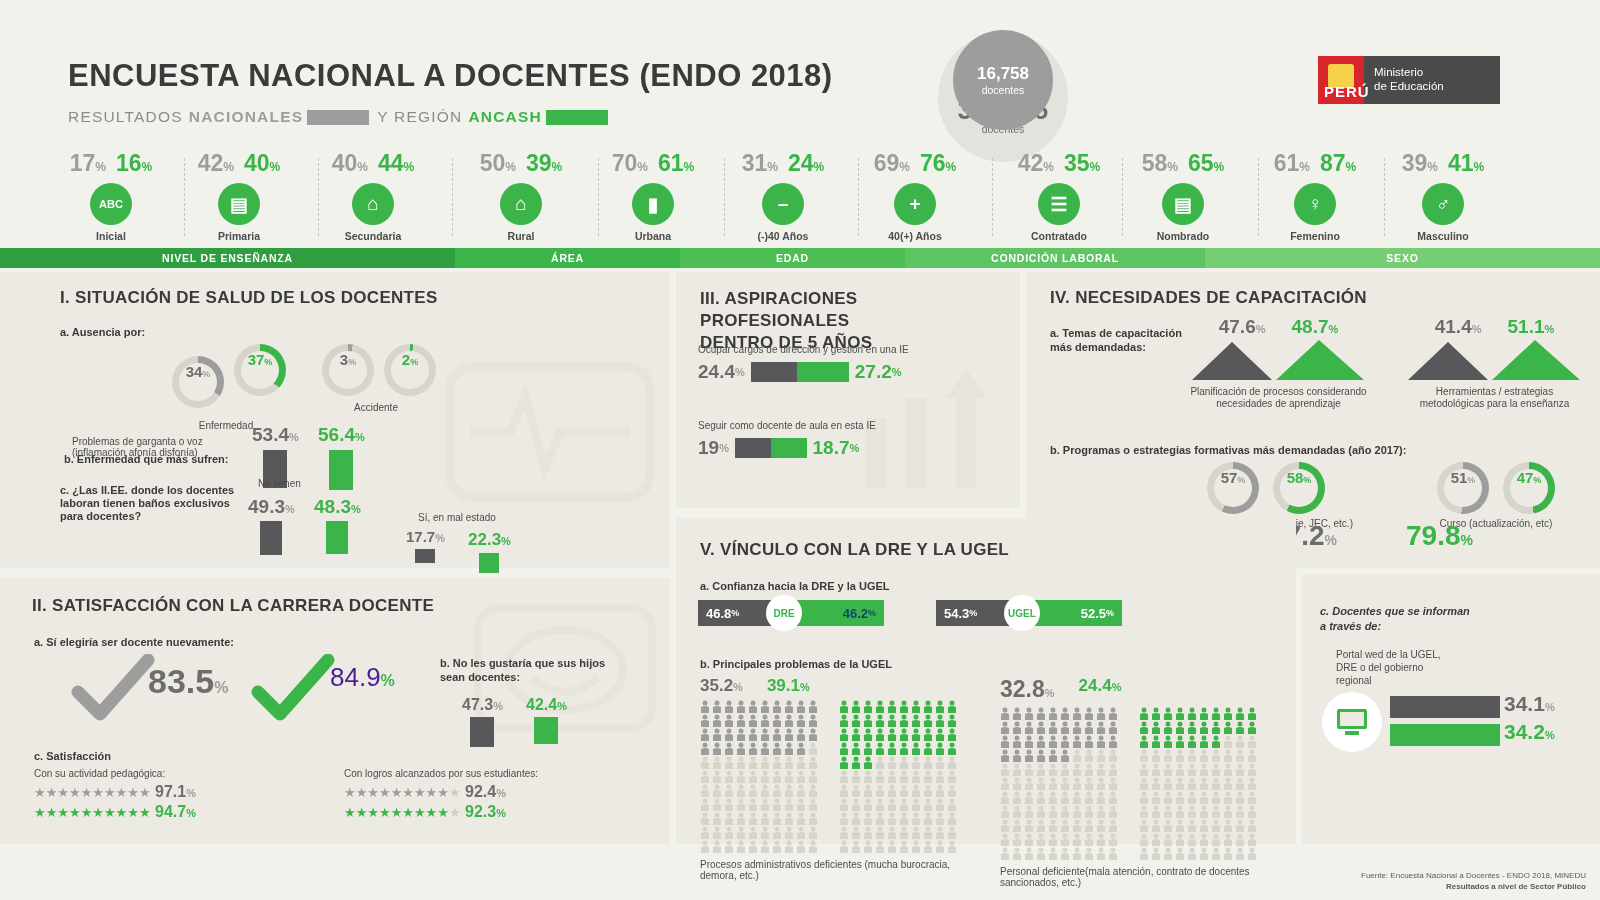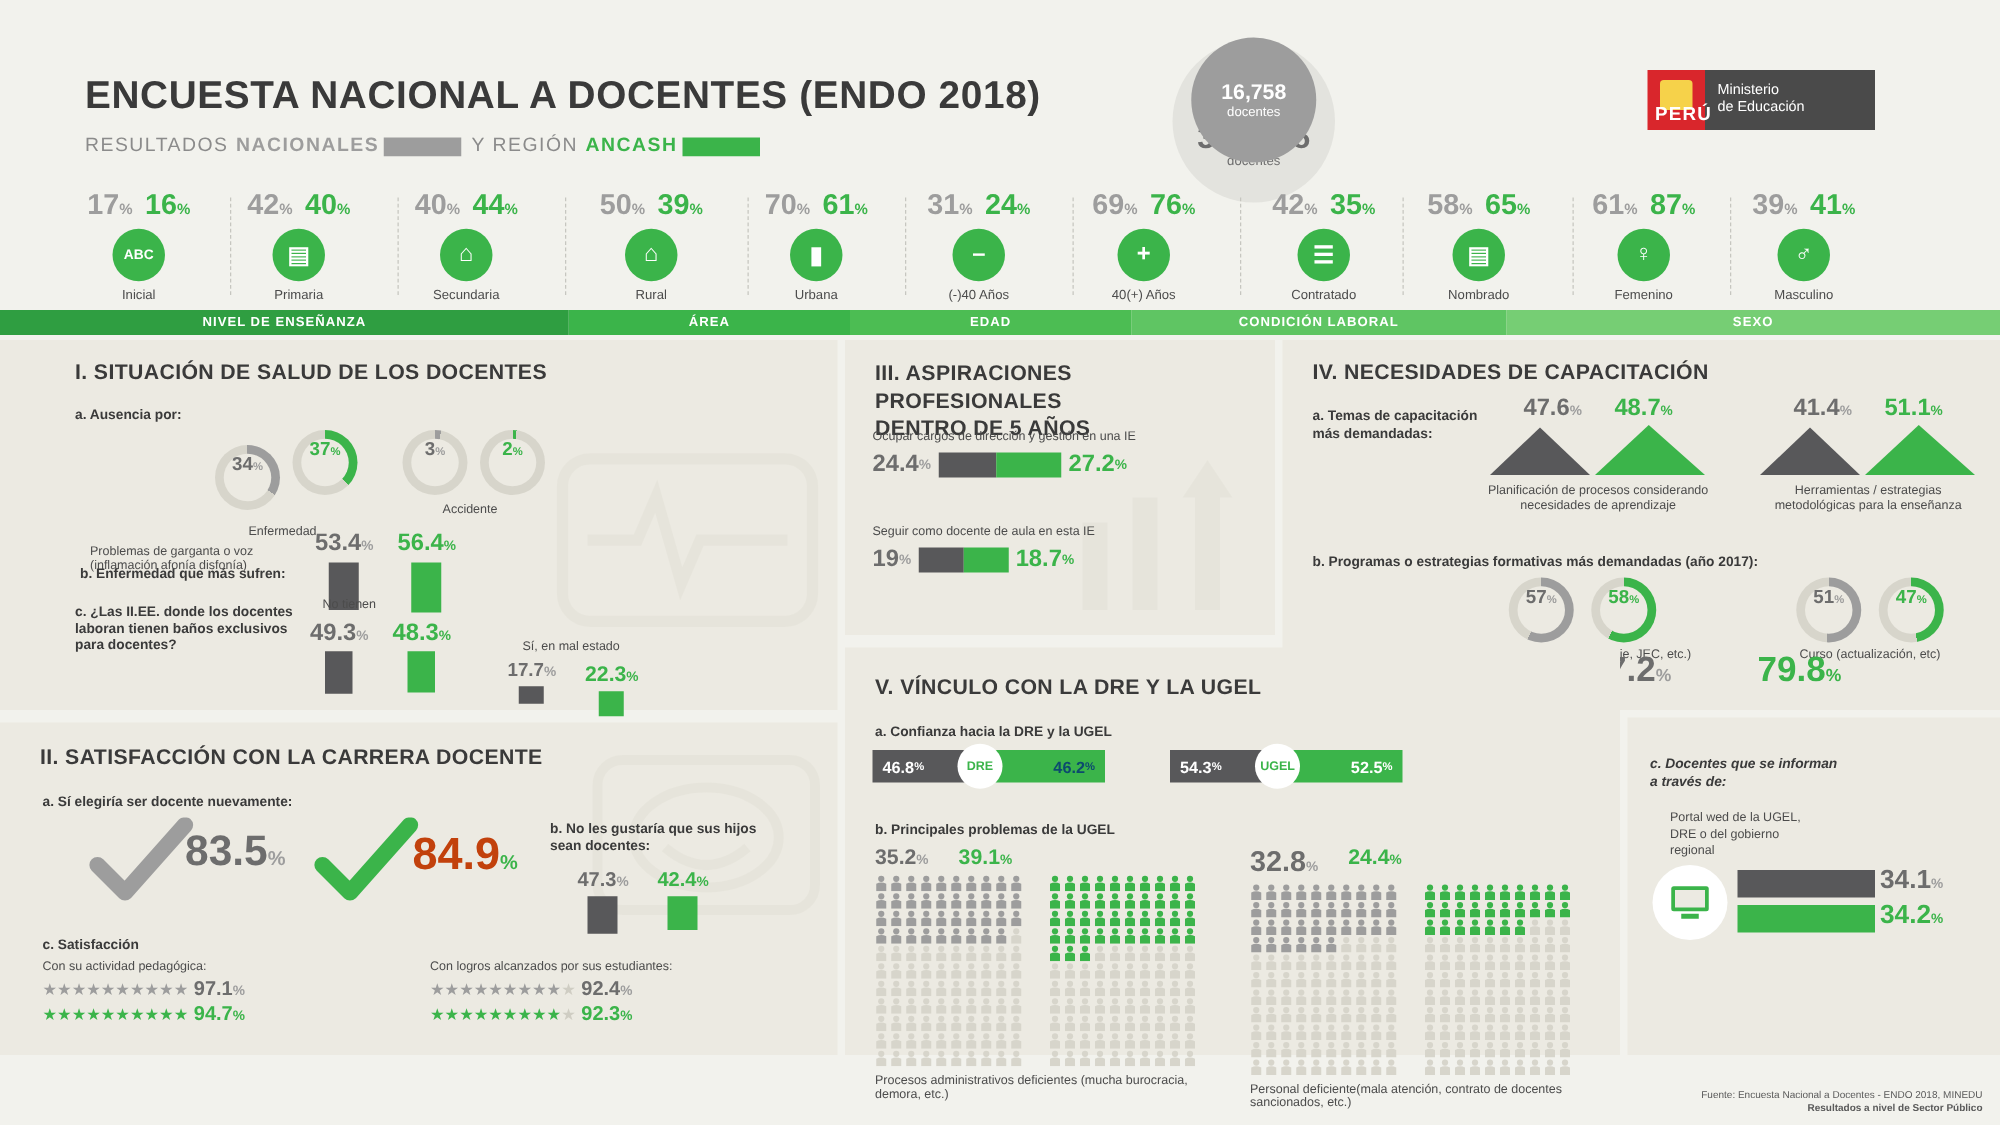--- a/index.html
+++ b/index.html
@@ -32,21 +32,21 @@
   #logo .min{flex:1;background:#4a4a4a;color:#fff;font-size:11.5px;line-height:14px;padding:9px 0 0 10px;box-sizing:border-box;}
 
   
   #stats{position:absolute;left:0;top:150px;width:1600px;height:98px;margin-left:12px;}
   .stat{position:absolute;top:0;text-align:center;}
   .stat .vals{font-size:0;white-space:nowrap;}
   .stat .v{font-size:23px;font-weight:bold;}
   .stat .pc{font-size:12px;font-weight:bold;}
   .stat .g2{margin-left:10px;}
   .stat .icon{width:42px;height:42px;border-radius:50%;background:#3bb44a;margin:6px auto 0;display:flex;align-items:center;justify-content:center;color:#fff;font-size:19px;font-weight:bold;}
-  .stat .lab{font-size:10.5px;color:#4c4c4c;margin-top:5px;}
+  .stat .lab{font-size:10.5px;color:#4c4c4c;margin-top:5px;font-weight:bold;}
   .vdiv{position:absolute;top:8px;width:0;border-left:1px dashed #c6c6c0;height:78px;}
 
   
   #catbar{position:absolute;left:0;top:248px;width:1600px;height:20px;display:flex;}
   #catbar div{height:20px;color:#fff;font-size:10.5px;font-weight:bold;letter-spacing:.8px;display:flex;align-items:center;justify-content:center;}
 
   
   .panel{position:absolute;background:#eceae2;}
   .ptitle{font-size:17px;font-weight:bold;color:#3a3a3a;letter-spacing:.3px;}
   .sublab{font-size:11px;font-weight:bold;color:#3a3a3a;}
@@ -288,21 +288,21 @@
   <svg style="position:absolute;left:70px;top:76px;" width="86" height="70" viewBox="0 0 86 70">
     <path d="M8 38 L30 60 L78 6" fill="none" stroke="#9d9d9d" stroke-width="13" stroke-linecap="round" stroke-linejoin="round"></path>
   </svg>
   <div style="position:absolute;left:148px;top:84px;">
     <span style="font-size:34px;font-weight:bold;color:#6d6d6d;">83.5</span><span style="font-size:16px;font-weight:bold;color:#9d9d9d;">%</span>
   </div>
   <svg style="position:absolute;left:250px;top:76px;" width="86" height="70" viewBox="0 0 86 70">
     <path d="M8 38 L30 60 L78 6" fill="none" stroke="#3bb44a" stroke-width="13" stroke-linecap="round" stroke-linejoin="round"></path>
   </svg>
   <div style="position:absolute;left:330px;top:84px;">
-    <span style="font-size:36px;font-weight:bold;color:#c2410c;">84.9</span><span style="font-size:16px;font-weight:bold;color:#3bb44a;">%</span>
+    <span style="font-size:26px;font-weight:normal;color:#4c1d95;">84.9</span><span style="font-size:16px;font-weight:bold;color:#3bb44a;">%</span>
   </div>
 
   <div style="position:absolute;left:430px;top:0;width:1px;height:0;"></div>
   <div style="position:absolute;left:440px;top:78px;width:190px;white-space:pre-line;line-height:14px;" class="sublab">b. No les gustaría que sus hijos
 sean docentes:</div>
   <div style="position:absolute;left:462px;top:118px;text-align:center;">
     <span style="font-size:16px;font-weight:bold;color:#6d6d6d;">47.3</span><span class="sm grey">%</span>
     <div style="width:24px;height:30px;background:#58585a;margin:3px auto 0;"></div>
   </div>
   <div style="position:absolute;left:526px;top:118px;text-align:center;">

